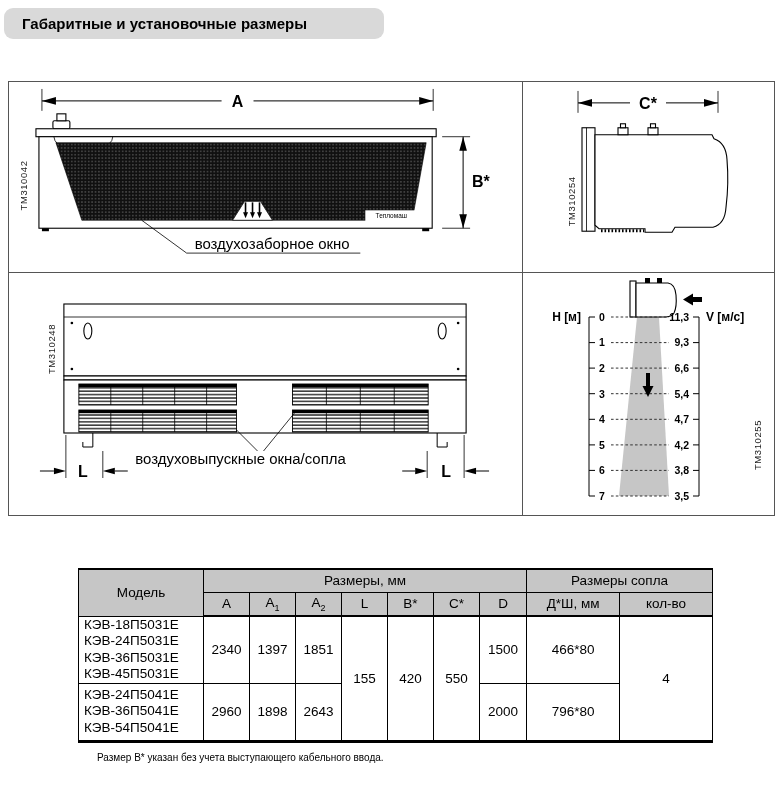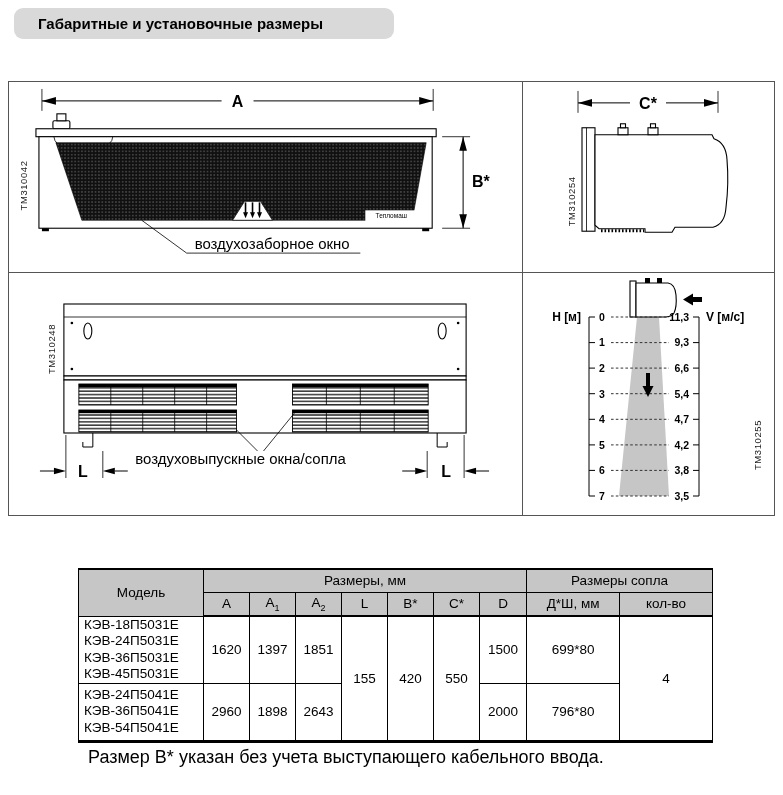--- a/index.html
+++ b/index.html
@@ -1,18 +1,18 @@
 <!DOCTYPE html>
 <html><head>
 <meta charset="utf-8">
 <style>
   html,body{margin:0;padding:0;background:#fff;}
   body{width:783px;height:795px;position:relative;font-family:"Liberation Sans",sans-serif;color:#000;}
-  .title-pill{position:absolute;left:14px;top:8px;width:380px;height:31px;background:#d9d9d9;border-radius:9px;
-    display:flex;align-items:center;padding-left:24px;box-sizing:border-box;font-size:15px;font-weight:bold;}
+  .title-pill{position:absolute;left:4px;top:8px;width:380px;height:31px;background:#d9d9d9;border-radius:9px;
+    display:flex;align-items:center;padding-left:18px;box-sizing:border-box;font-size:15px;font-weight:bold;}
   .figure-panel{position:absolute;left:8px;top:81px;width:765px;height:433px;border:1px solid #555;
     display:grid;grid-template-columns:514px 251px;grid-template-rows:191px 242px;}
   .cell{position:relative;overflow:hidden;}
   .cbr{border-right:1px solid #555;}
   .cbb{border-bottom:1px solid #555;}
   .cell svg{position:absolute;left:0;top:0;width:100%;height:100%;}
   svg text{font-family:"Liberation Sans",sans-serif;fill:#000;}
   .dln{stroke:#000;stroke-width:1;fill:none;}
   .thin{stroke:#000;stroke-width:0.8;fill:none;}
   .shape{fill:#fff;stroke:#000;stroke-width:1.1;}
@@ -26,21 +26,21 @@
   .dim-table{position:absolute;left:78px;top:568px;width:634px;border-collapse:collapse;table-layout:fixed;
     font-size:13.5px;border-top:2px solid #000;border-bottom:3px solid #000;}
   .dim-table th,.dim-table td{border:1px solid #000;text-align:center;vertical-align:middle;padding:0;font-weight:normal;}
   .dim-table thead th{background:#c6c6c6;}
   .dim-table thead tr.hr2 th{border-bottom:2px solid #000;}
   .hr1{height:23px;margin-top:32px;}.hr2{height:24px;}
   .g1{height:67px;}.g2{height:58px;padding-left:32px;}
   .models-cell{text-align:left !important;padding-left:5px !important;margin-top:12px;}
   .models-cell div{line-height:16.5px;}
   sub{font-size:9px;}
-  .notes{position:absolute;left:88px;top:748px;font-size:18px;line-height:19px;}
+  .notes{position:absolute;left:97px;top:748px;font-size:10px;line-height:19px;}
 </style>
 </head>
 <body>
 
 <div class="title-pill">
   <span>Габаритные и установочные размеры</span>
 </div>
 
 <div class="figure-panel">
 
@@ -298,28 +298,28 @@
     </tr>
   </thead>
   <tbody>
     <tr class="g1">
       <td class="models-cell">
         <div>КЭВ-18П5031Е</div>
         <div>КЭВ-24П5031Е</div>
         <div>КЭВ-36П5031Е</div>
         <div>КЭВ-45П5031Е</div>
       </td>
-      <td>1620</td>
+      <td>2340</td>
       <td>1397</td>
       <td>1851</td>
       <td rowspan="2">155</td>
       <td rowspan="2">420</td>
       <td rowspan="2">550</td>
       <td>1500</td>
-      <td>699*80</td>
+      <td>466*80</td>
       <td rowspan="2">4</td>
     </tr>
     <tr class="g2">
       <td class="models-cell">
         <div>КЭВ-24П5041Е</div>
         <div>КЭВ-36П5041Е</div>
         <div>КЭВ-54П5041Е</div>
       </td>
       <td>2960</td>
       <td>1898</td>

